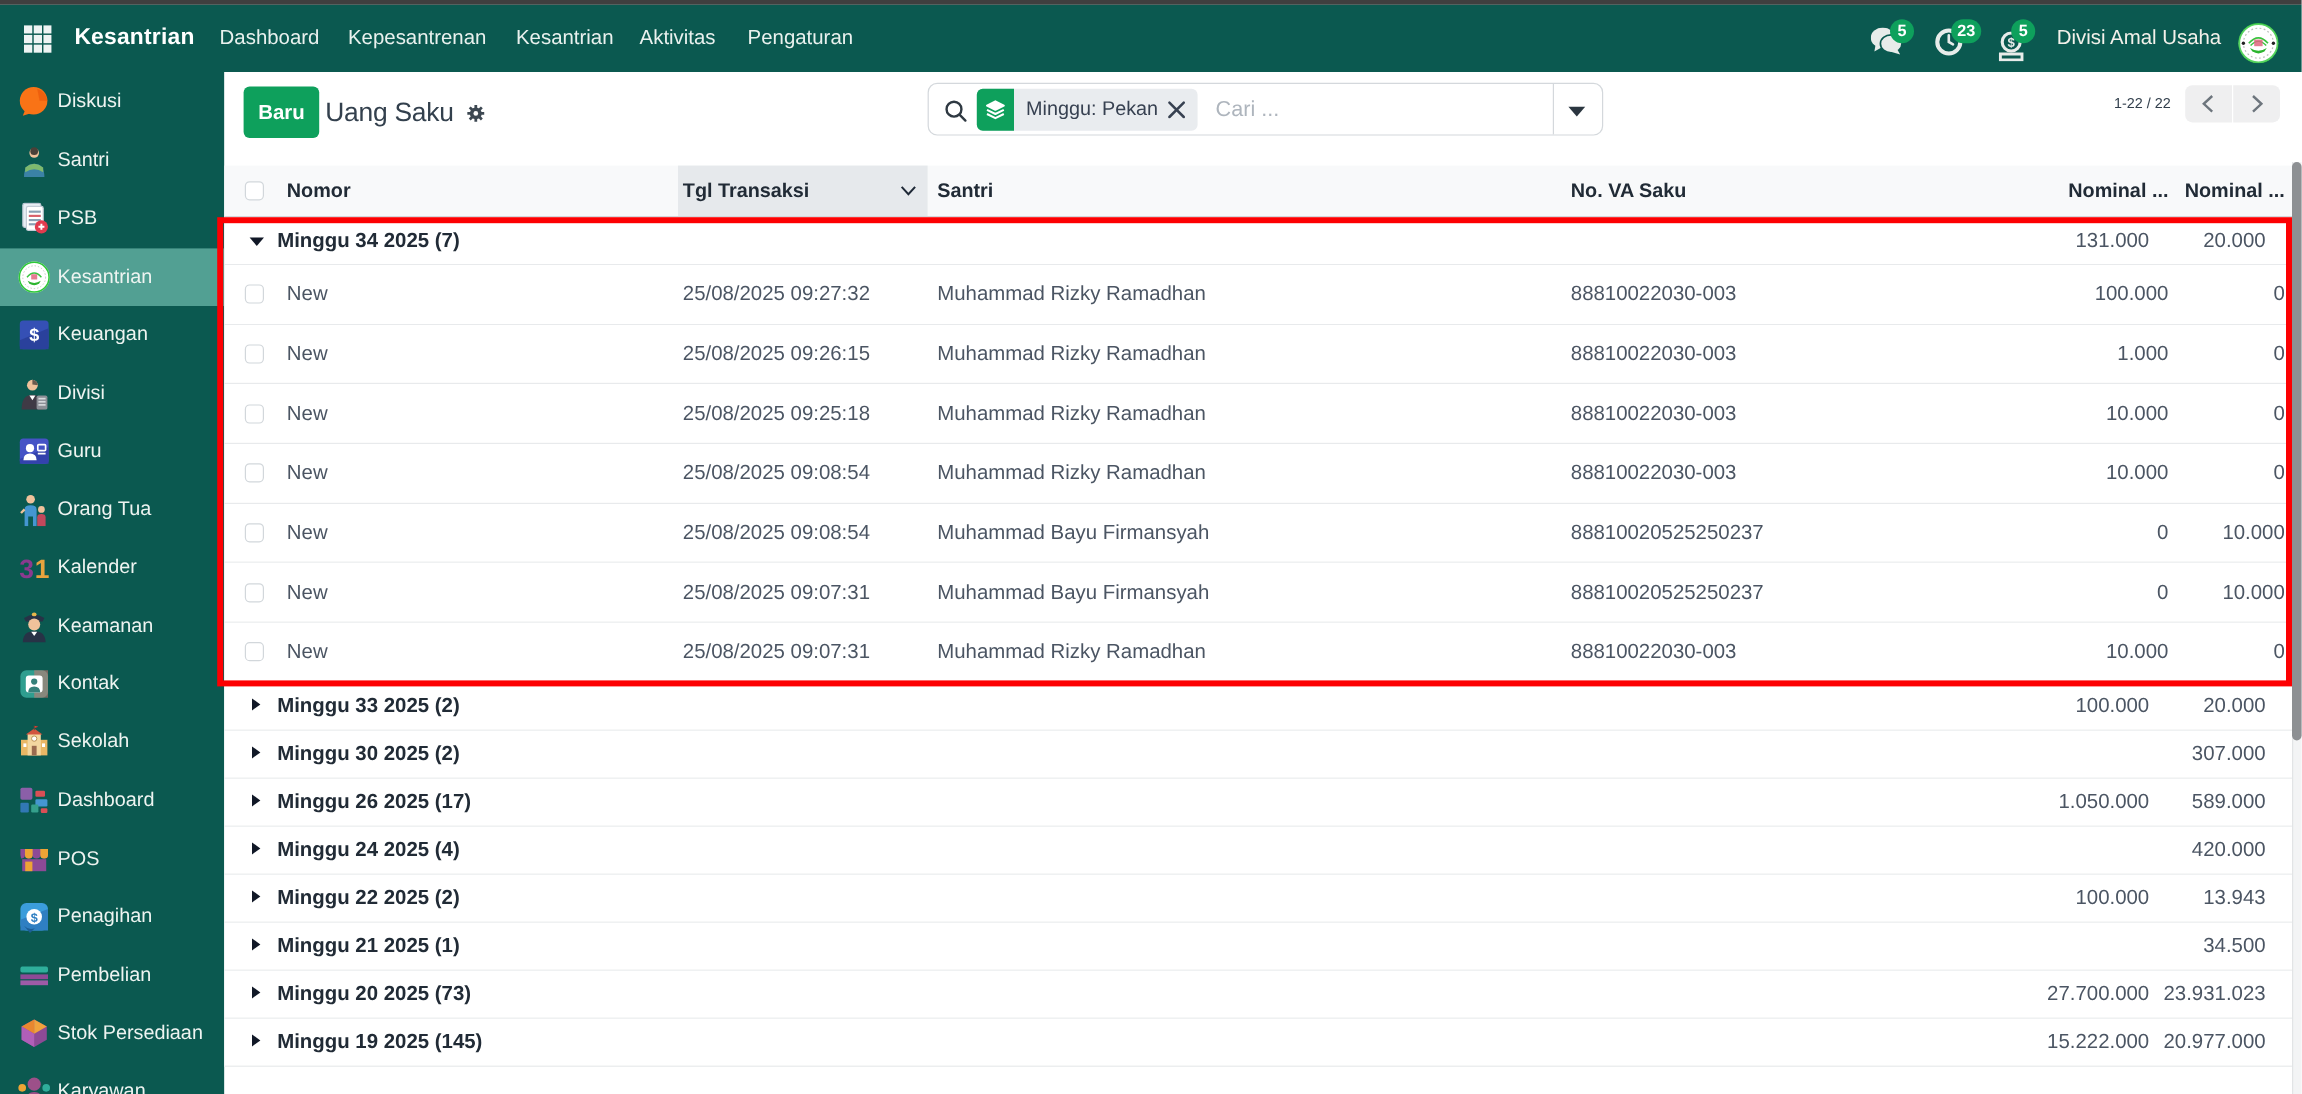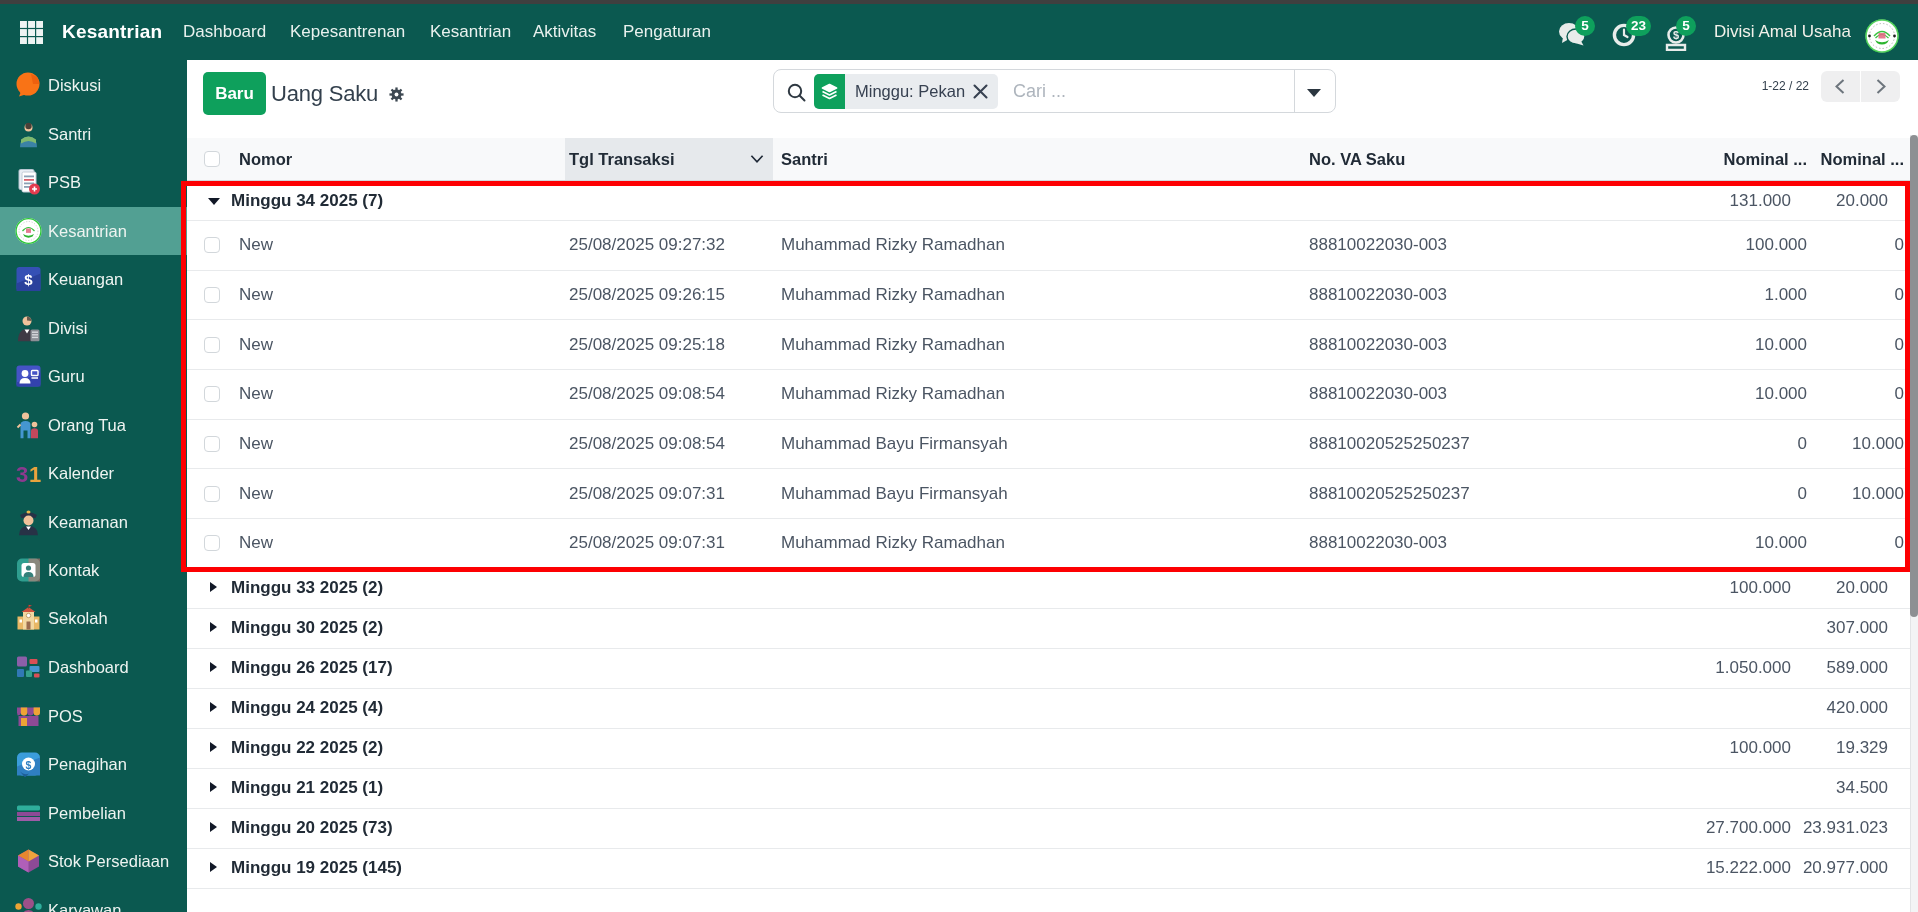--- a/index.html
+++ b/index.html
@@ -476,21 +476,21 @@
     <div class="c6 num">589.000</div>
   </div>
   <div class="trow grow">
     <div class="glabel" style="width:1509px;display:flex;align-items:center;"><span class="caret-closed"></span>Minggu 24 2025 (4)</div>
     <div class="c5 num"></div>
     <div class="c6 num">420.000</div>
   </div>
   <div class="trow grow">
     <div class="glabel" style="width:1509px;display:flex;align-items:center;"><span class="caret-closed"></span>Minggu 22 2025 (2)</div>
     <div class="c5 num">100.000</div>
-    <div class="c6 num">19.329</div>
+    <div class="c6 num">13.943</div>
   </div>
   <div class="trow grow">
     <div class="glabel" style="width:1509px;display:flex;align-items:center;"><span class="caret-closed"></span>Minggu 21 2025 (1)</div>
     <div class="c5 num"></div>
     <div class="c6 num">34.500</div>
   </div>
   <div class="trow grow">
     <div class="glabel" style="width:1509px;display:flex;align-items:center;"><span class="caret-closed"></span>Minggu 20 2025 (73)</div>
     <div class="c5 num">27.700.000</div>
     <div class="c6 num">23.931.023</div>

